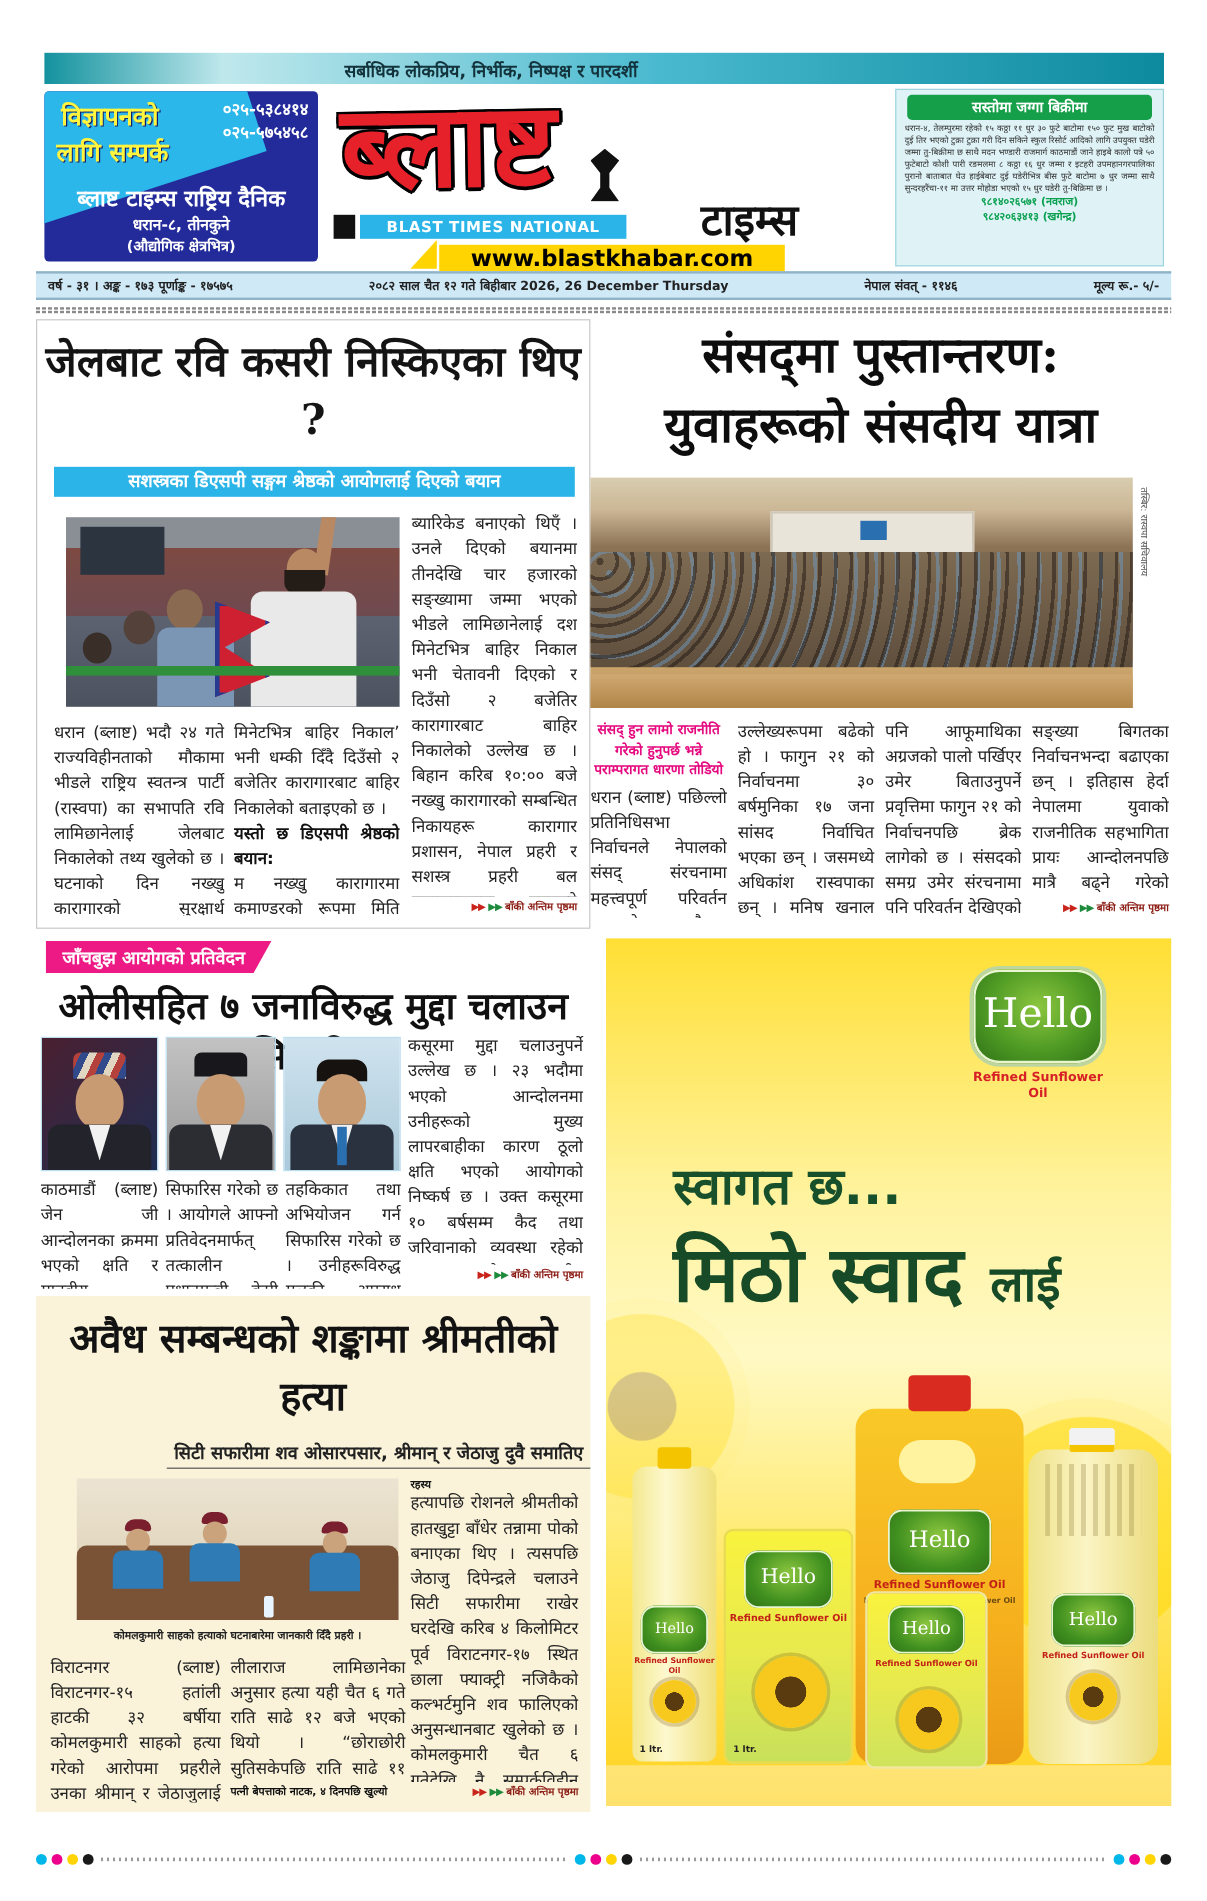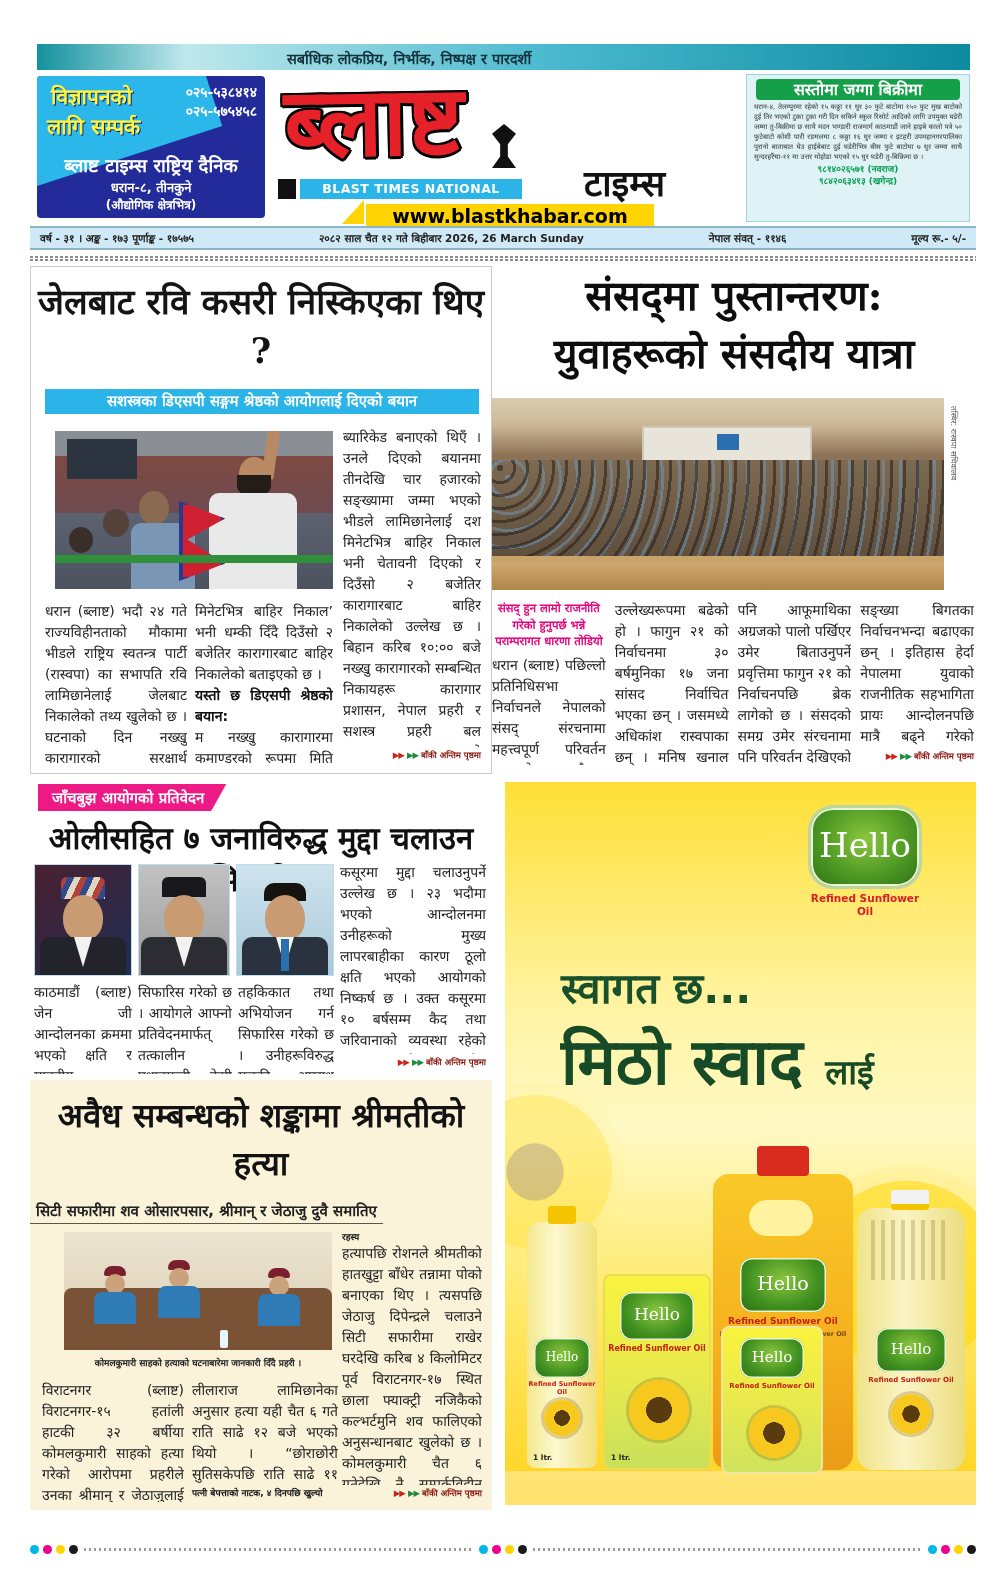--- a/index.html
+++ b/index.html
@@ -34,21 +34,21 @@
   #logo-blk{position:absolute;left:0px;top:113px;width:18px;height:20px;background:#111;}
   #logo-strip{position:absolute;left:22px;top:113px;width:222px;height:20px;background:#2ab4e8;color:#fff;
     font-size:12.5px;font-weight:bold;text-align:center;line-height:20px;letter-spacing:.5px;}
   #logo-tri{position:absolute;left:64px;top:134px;width:0;height:0;border-left:22px solid transparent;border-bottom:24px solid #ffd400;}
   #logo-web{position:absolute;left:88px;top:138px;width:288px;height:24px;background:#ffd400;color:#000;
     font-size:19px;font-weight:900;text-align:center;line-height:24px;}
 
   
   #classified{left:746px;top:74px;width:224px;height:148px;background:#dff3f7;border:1px solid #9ed4de;}
   #cls-title{margin:4px auto 3px auto;width:204px;height:21px;background:#169f49;border-radius:4px;color:#fff;
-    font-size:16px;font-weight:bold;text-align:center;line-height:21px;}
+    font-size:12px;font-weight:bold;text-align:center;line-height:21px;}
   #cls-body{padding:0 7px;font-size:7px;line-height:1.42;color:#333;text-align:justify;}
   .cls-ph{text-align:center;font-size:9px;font-weight:bold;color:#0aa04f;line-height:1.35;}
 
   
   #dateline{left:30px;top:226px;width:946px;height:24px;background:#cfe9f7;border-top:2px solid #8fb4c8;border-bottom:2px solid #8fb4c8;
     display:flex;justify-content:space-between;align-items:center;padding:0 10px;font-size:10.5px;font-weight:bold;color:#222;}
   .dotrule{height:5px;background:
     repeating-linear-gradient(90deg,#8a8a8a 0 3px,transparent 3px 5px) 0 0/100% 2px no-repeat,
     repeating-linear-gradient(90deg,#8a8a8a 0 3px,transparent 3px 5px) 0 3px/100% 2px no-repeat;}
   #rule1{left:30px;top:256px;width:946px;}
@@ -131,21 +131,21 @@
     background:linear-gradient(180deg,#ffdf35 0%,#fff3a0 30%,#fff9c4 48%,#ffe96a 72%,#ffd21e 100%);}
   .sunflower-deco{position:absolute;border-radius:50%;
     background:radial-gradient(circle,#7a5214 0 22%,#ffd700 23% 60%,rgba(255,224,80,.25) 61% 100%);opacity:.55;}
   #helload .badge{position:absolute;left:306px;top:26px;width:108px;height:78px;border-radius:22px;
     background:radial-gradient(ellipse at 50% 40%,#8cc63f 0%,#4e9a24 55%,#2e6f16 100%);
     box-shadow:0 0 0 3px #bdd6a0,inset 0 0 0 2px #e8f5d0;
     color:#fff;font-size:34px;text-align:center;line-height:74px;}
   #ha-sub{position:absolute;left:296px;top:110px;width:128px;text-align:center;color:#d61f26;font-weight:bold;font-size:10.5px;line-height:1.2;}
   #ha-l1{position:absolute;left:56px;top:176px;font-size:42px;font-weight:bold;color:#17502a;}
   #ha-l2{position:absolute;left:56px;top:234px;font-size:64px;font-weight:900;color:#174a26;}
-  #ha-l2 .suf,#ha-l3 .suf{font-size:34px;font-weight:bold;text-align:right;}
+  #ha-l2 .suf,#ha-l3 .suf{font-size:41px;font-weight:bold;text-align:right;}
   #ha-l3{position:absolute;left:56px;top:318px;font-size:50px;font-weight:900;font-style:italic;color:#173f22;}
   #ha-products{position:absolute;left:0;top:396px;width:471px;height:300px;}
   .greenbadge{position:absolute;left:50%;transform:translateX(-50%);border-radius:12px;
     background:radial-gradient(ellipse at 50% 40%,#8cc63f 0%,#3f8f1f 60%,#2e6f16 100%);
     color:#fff;text-align:center;box-shadow:inset 0 0 0 1.5px #e8f5d0;font-family:"DejaVu Serif","Liberation Serif",serif;}
   .redsmall{position:absolute;left:0;width:100%;text-align:center;color:#c32017;font-weight:bold;}
   .sunflower{position:absolute;border-radius:50%;
     background:radial-gradient(circle,#5a3b10 0 30%,#f7c81e 31% 72%,#e9a912 73% 100%);box-shadow:0 0 0 3px rgba(120,80,10,.25);}
   #b1{position:absolute;left:22px;top:44px;width:70px;height:246px;border-radius:12px 12px 8px 8px;z-index:2;
     background:linear-gradient(90deg,#f3e88e,#fdf8cf 40%,#efe07a);}
@@ -167,21 +167,21 @@
   #b2 .badge-s{top:16px;width:74px;height:48px;font-size:17px;line-height:45px;}
   #b4{position:absolute;left:216px;top:148px;width:102px;height:148px;border-radius:8px;z-index:4;border:2px solid #efe6a0;
     background:linear-gradient(180deg,#f9f23e,#e7e94e 55%,#cfe35c);}
   #b4 .badge-s{top:10px;width:64px;height:40px;font-size:15px;line-height:38px;}
   .ltr{position:absolute;left:6px;bottom:6px;font-size:7.5px;font-weight:bold;color:#222;}
   #ha-reflect{position:absolute;left:0;bottom:0;width:100%;height:34px;background:rgba(255,255,255,.35);}
 
   
   #murder{left:30px;top:1080px;width:462px;height:430px;background:#faf3da;}
   #mu-h{position:absolute;left:0;top:12px;width:100%;text-align:center;font-size:33px;line-height:1.45;font-weight:bold;color:#121212;}
-  #mu-sub{position:absolute;left:0;top:120px;width:100%;text-align:left;}
+  #mu-sub{position:absolute;left:0;top:120px;width:100%;text-align:right;}
   #mu-sub span{display:inline-block;font-size:15px;font-weight:bold;color:#222;border-bottom:1px solid #555;padding:0 6px 3px 6px;}
   #mu-photo{position:absolute;left:34px;top:152px;width:268px;height:118px;overflow:hidden;
     background:linear-gradient(180deg,#ece4d2 0%,#e2d7bf 55%,#6d4a30 55%,#5a3a24 100%);}
   .couch{position:absolute;left:0;bottom:0;width:100%;height:62px;background:#7a5236;border-radius:8px 8px 0 0;}
   .cop{position:absolute;width:46px;height:58px;}
   .cop .beret{position:absolute;left:12px;top:0;width:22px;height:10px;border-radius:8px 8px 2px 2px;background:#7a1f2e;}
   .cop .chead{position:absolute;left:13px;top:8px;width:20px;height:20px;border-radius:50%;background:#caa27b;}
   .cop .ctorso{position:absolute;left:2px;top:26px;width:42px;height:32px;border-radius:8px 8px 0 0;background:#2e7bb5;}
   #mu-cap{position:absolute;left:24px;top:276px;width:288px;text-align:center;font-size:9px;font-weight:bold;color:#222;}
   #mu-col3{position:absolute;left:312px;top:150px;width:140px;height:272px;}
@@ -229,21 +229,21 @@
 
   <div id="classified" class="abs">
     <div id="cls-title">सस्तोमा जग्गा बिक्रीमा</div>
     <div id="cls-body">धरान-४, तेलम्पुरमा रहेको १५ कठ्ठा ११ धुर ३० फुटे बाटोमा १५० फुट मुख बाटोको दुई तिर भएको टुक्रा टुक्रा गरी दिन सकिने स्कुल रिसोर्ट आदिको लागि उपयुक्त घडेरी जम्मा तु-बिक्रीमा छ साथै मदन भण्डारी राजमार्ग काठमाडौं जाने हाइबे कालो पत्रे ५० फुटेबाटो कोशी पारी रङमलमा ८ कठ्ठा १६ धुर जम्मा र इटहरी उपमहानगरपालिका पुरानो बाताबात घेउ हाईबेबाट दुई घडेरीभित्र बीस फुटे बाटोमा ७ धुर जम्मा साथै सुन्दरहरैंचा-११ मा उत्तर मोहोडा भएको १५ धुर घडेरी तु-बिक्रिमा छ ।</div>
     <div class="cls-ph">९८१४०२६५७१ (नवराज)</div>
     <div class="cls-ph">९८४२०६३४१३ (खगेन्द्र)</div>
   </div>
 
   <div id="dateline" class="abs">
     <span>वर्ष - ३१ ।   अङ्क - १७३    पूर्णाङ्क - १७५७५</span>
-    <span>२०८२ साल चैत १२ गते बिहीबार 2026, 26 March Sunday</span>
+    <span>२०८२ साल चैत १२ गते बिहीबार 2026, 26 December Thursday</span>
     <span>नेपाल संवत् - ११४६</span>
     <span>मूल्य रू.- ५/-</span>
   </div>
   <div id="rule1" class="abs dotrule"></div>
 
   <div id="jail" class="abs">
     <div id="jail-h" class="serif">जेलबाट रवि कसरी निस्किएका थिए ?</div>
     <div id="jail-banner">सशस्त्रका डिएसपी सङ्गम श्रेष्ठको आयोगलाई दिएको बयान</div>
     <div id="jail-photo">
       <div class="jp-window"></div>

